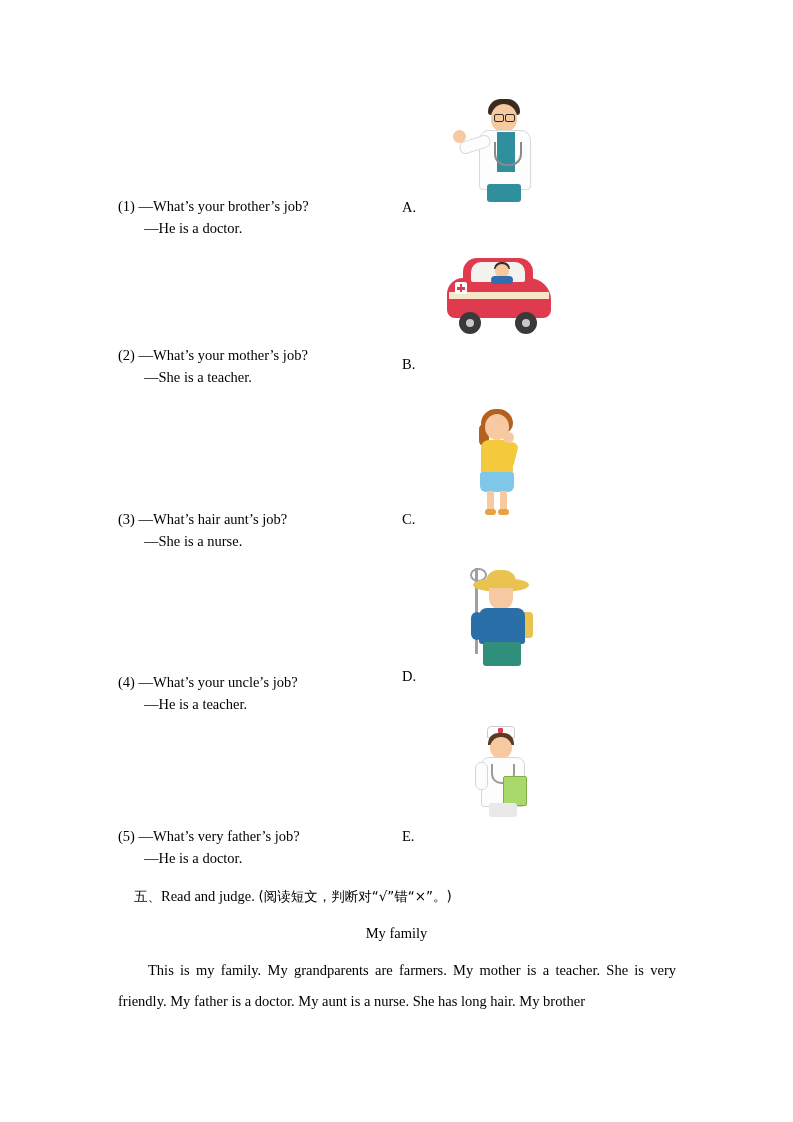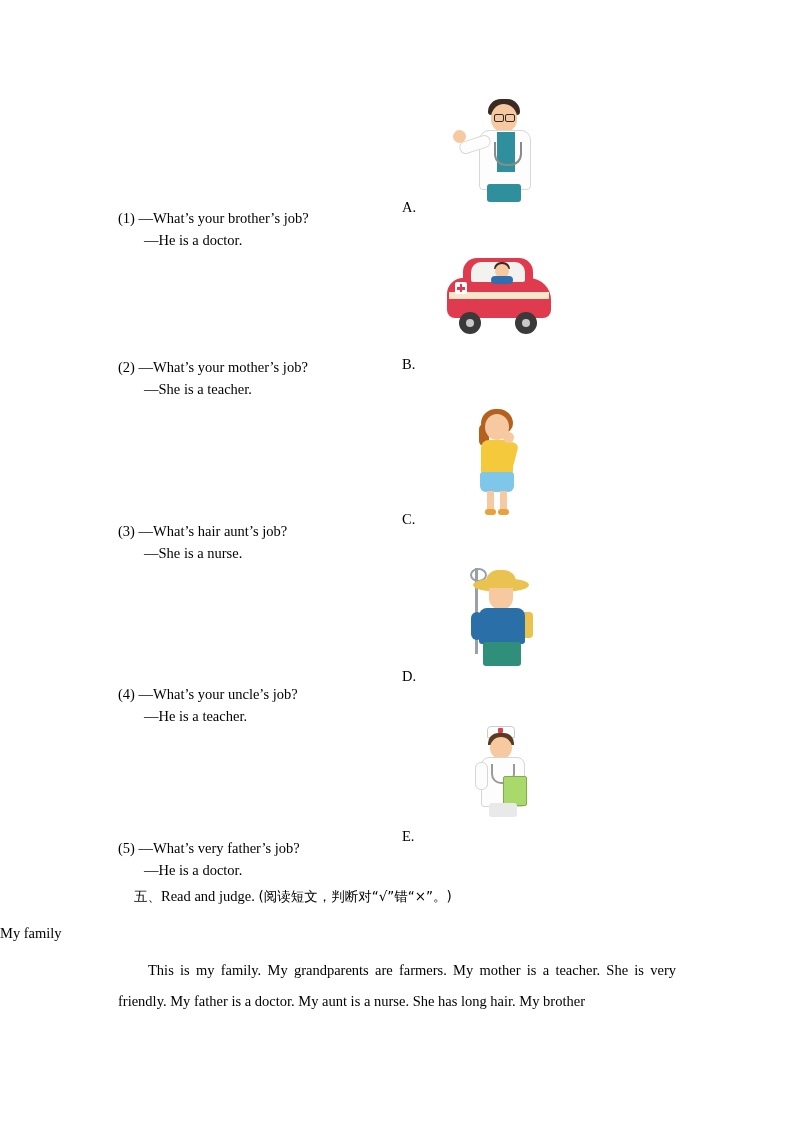--- a/index.html
+++ b/index.html
@@ -26,21 +26,20 @@
     position: absolute;
     left: 0;
     width: 793px;
   }
   .q-block {
     position: absolute;
     left: 118px;
     width: 300px;
     font-size: 14.5px;
     line-height: 1.55;
-    margin-top: 12px;
   }
   .q-line1 { white-space: nowrap; }
   .q-line2 { white-space: nowrap; padding-left: 26px; }
 
   .opt-letter {
     position: absolute;
     left: 402px;
     font-size: 14.5px;
   }
 
@@ -125,21 +124,21 @@
     position: absolute;
     left: 134px;
     font-size: 14.5px;
     white-space: nowrap;
   }
   .cn { font-family: "DejaVu Sans", sans-serif; font-size: 13.5px; }
   .passage-title {
     position: absolute;
     left: 0;
     width: 793px;
-    text-align: left;
+    text-align: center;
     font-size: 14.5px;
   }
   .para {
     position: absolute;
     left: 118px;
     width: 558px;
     font-size: 14.5px;
     line-height: 2.15;
     text-align: justify;
     text-justify: inter-word;

